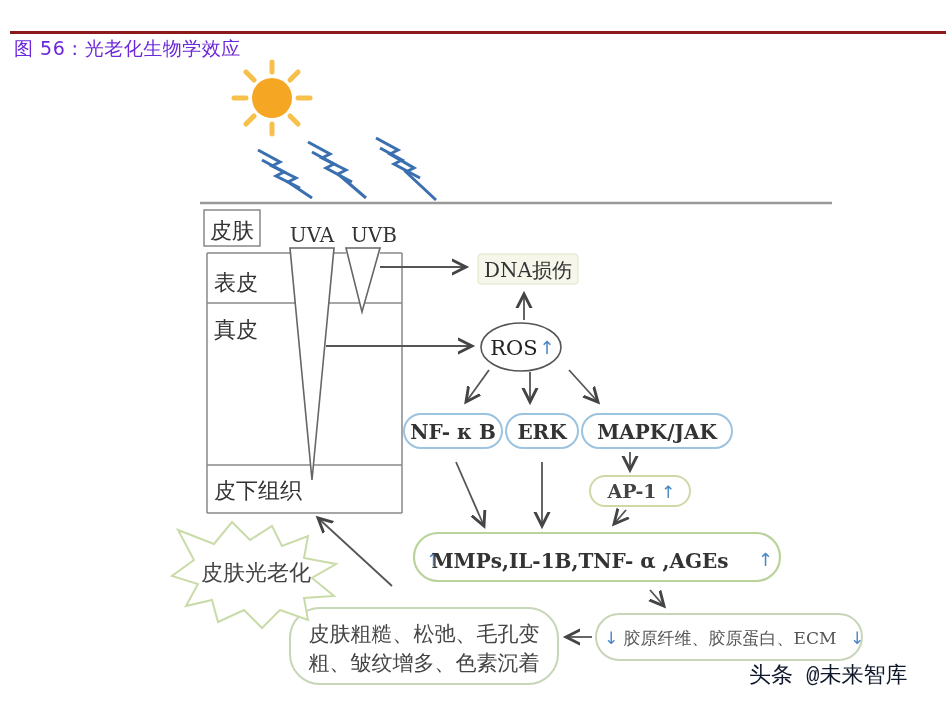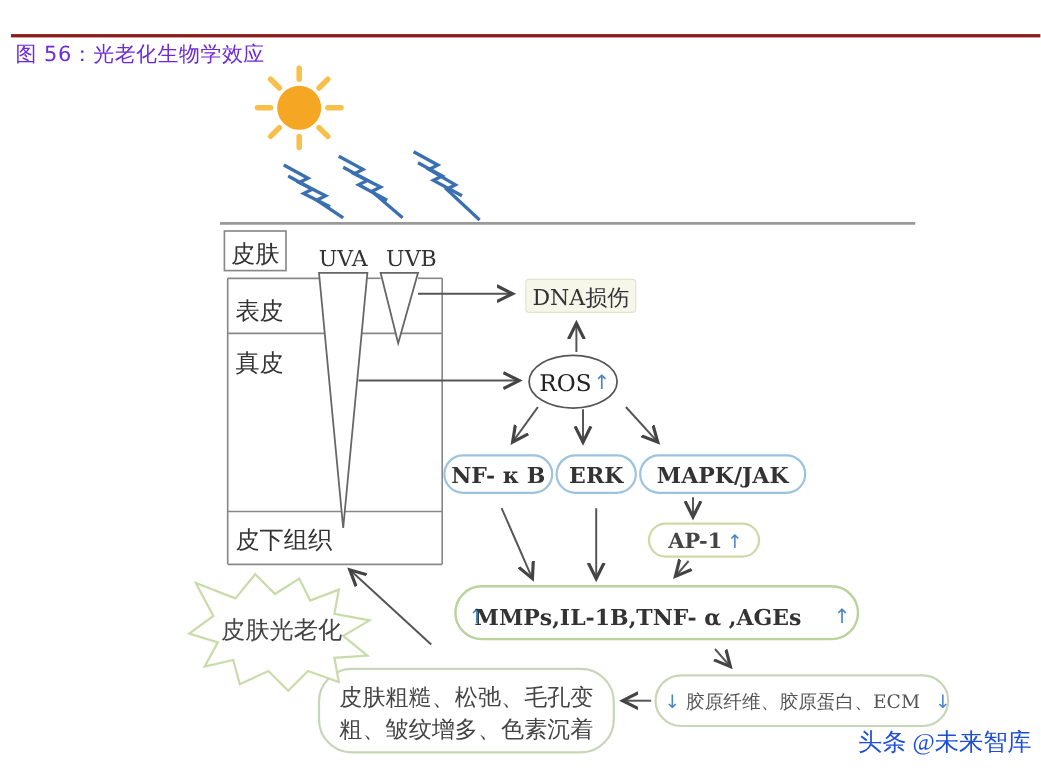--- a/index.html
+++ b/index.html
@@ -8,22 +8,22 @@
       font-family: "DejaVu Sans", "Liberation Sans", sans-serif;
     }
     .caption {
       position: absolute; left: 14px; top: 4px; font-size: 19px; color: #6d28d9;
       font-family: "DejaVu Sans", sans-serif; letter-spacing: 0.5px; margin-top: 32px;
     }
     .rule { position: absolute; left: 10px; right: 0; top: 31px; height: 3px; background: #8b1a1a; }
     svg.diagram { position: absolute; left: 0; top: 0; }
     .serif { font-family: "DejaVu Serif", "Liberation Serif", serif; }
     .wm {
-      position: absolute; left: 780px; top: 660px; font-size: 22px; color: #1d4ed8;
-      font-family: Liberation Serif, serif;
+      position: absolute; left: 749px; top: 660px; font-size: 22px; color: #0f172a;
+      font-family: Liberation Mono, monospace;
     }
   </style>
 </head>
 <body>
 
 <div class="caption">图 56：光老化生物学效应</div>
 <div class="rule"></div>
 
 <svg class="diagram" width="946" height="704" viewBox="0 0 946 704">
   <defs>

